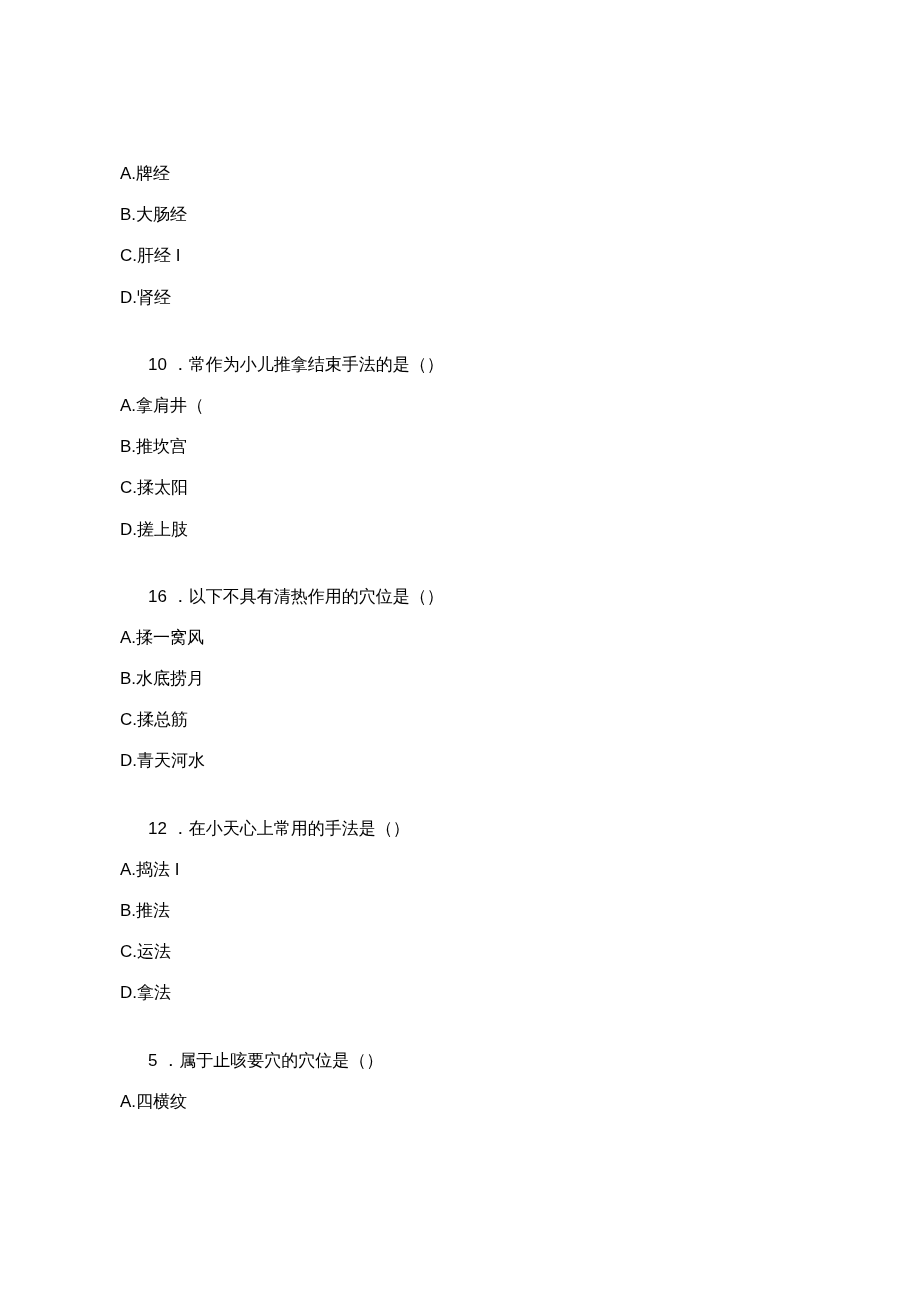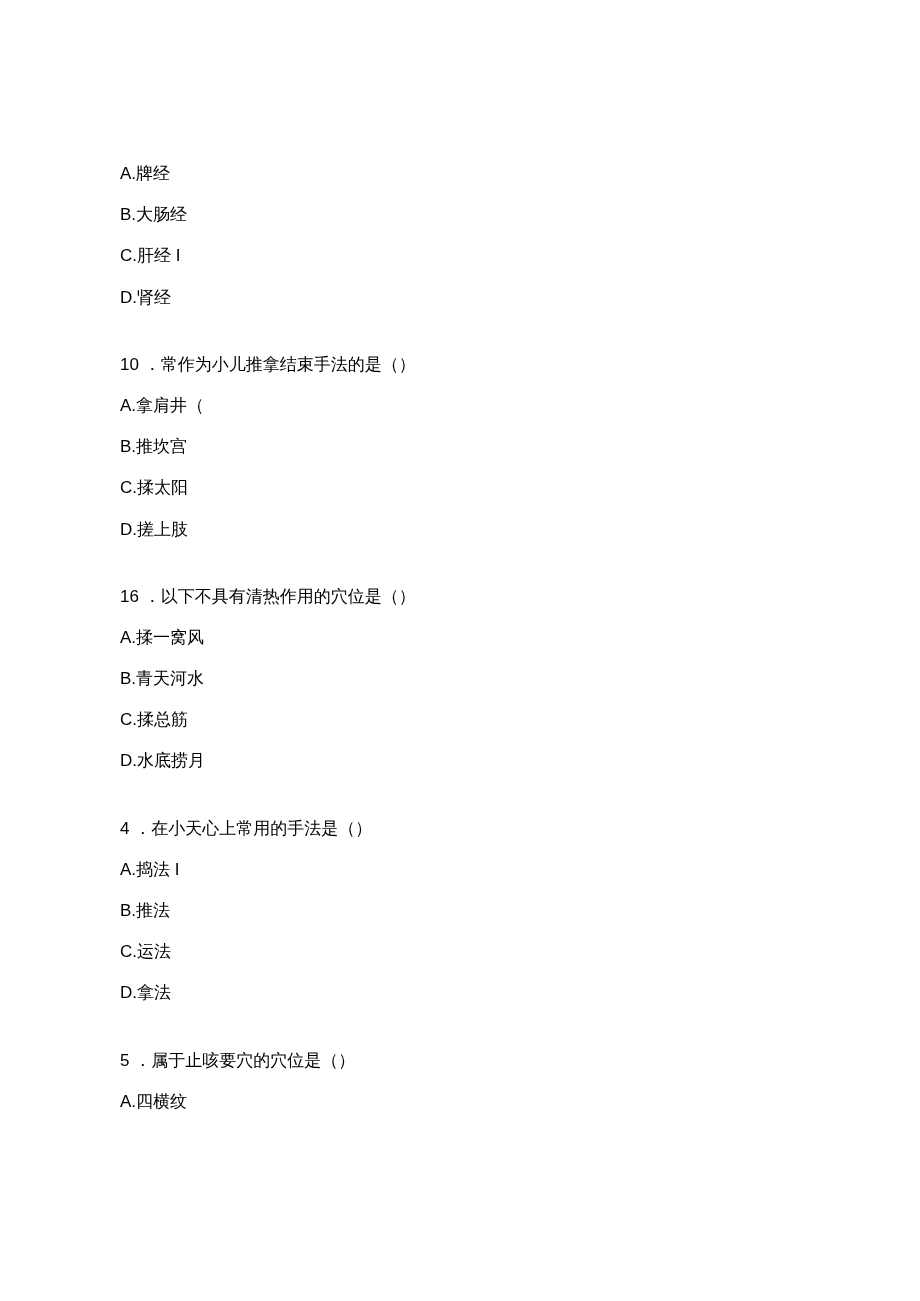--- a/index.html
+++ b/index.html
@@ -16,42 +16,43 @@
       color: #000000;
       font-size: 17px;
       line-height: 1.6;
     }
     .option {
       margin-bottom: 14px;
     }
     .question {
       margin-bottom: 14px;
       margin-top: 40px;
+      margin-left: 28px;
     }
   </style>
 </head>
 <body>
 
 <div class="option">A.牌经</div>
 <div class="option">B.大肠经</div>
 <div class="option">C.肝经 I</div>
 <div class="option">D.肾经</div>
 
 <div class="question">10 ．常作为小儿推拿结束手法的是（）</div>
 <div class="option">A.拿肩井（</div>
 <div class="option">B.推坎宫</div>
 <div class="option">C.揉太阳</div>
 <div class="option">D.搓上肢</div>
 
 <div class="question">16 ．以下不具有清热作用的穴位是（）</div>
 <div class="option">A.揉一窝风</div>
-<div class="option">B.青天河水</div>
+<div class="option">B.水底捞月</div>
 <div class="option">C.揉总筋</div>
-<div class="option">D.水底捞月</div>
+<div class="option">D.青天河水</div>
 
-<div class="question">4 ．在小天心上常用的手法是（）</div>
+<div class="question">12 ．在小天心上常用的手法是（）</div>
 <div class="option">A.捣法 I</div>
 <div class="option">B.推法</div>
 <div class="option">C.运法</div>
 <div class="option">D.拿法</div>
 
 <div class="question">5 ．属于止咳要穴的穴位是（）</div>
 <div class="option">A.四横纹</div>
 
 </body></html>

